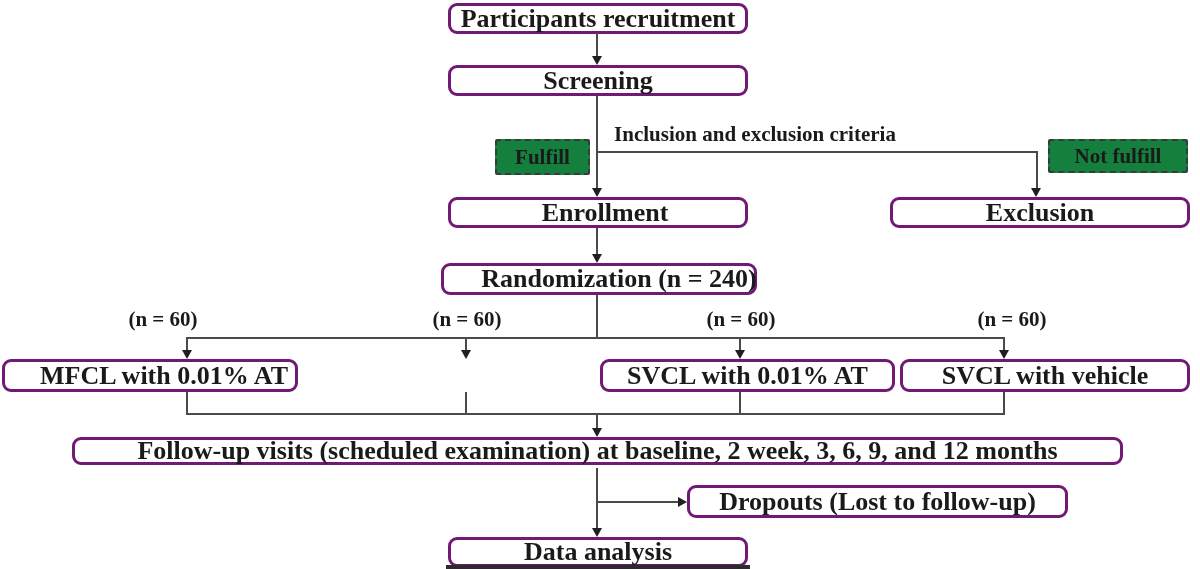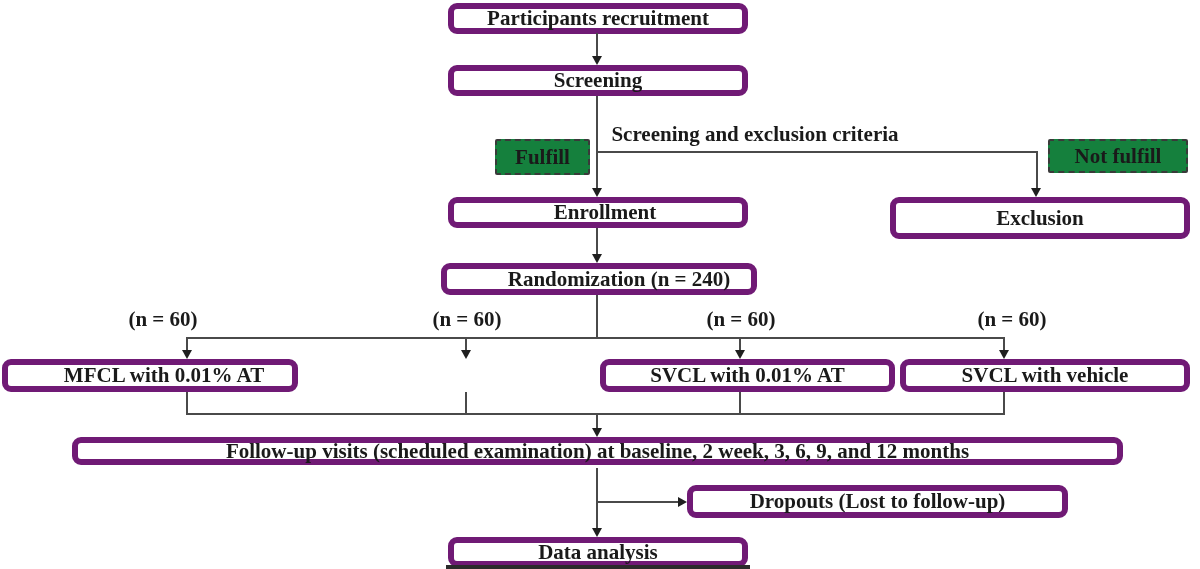--- a/index.html
+++ b/index.html
@@ -1,23 +1,23 @@
 <!DOCTYPE html>
 <html><head>
 <meta charset="utf-8">
 <style>
   html,body{margin:0;padding:0;background:#fff;}
   .canvas{
     position:relative;width:1200px;height:569px;background:#ffffff;
     font-family:"Liberation Serif","DejaVu Serif",serif;color:#1a1a1a;overflow:hidden;
   }
   .box{
-    position:absolute;border:6px solid #701a75;border-radius:9px;background:#fff;
+    position:absolute;border:3px solid #701a75;border-radius:9px;background:#fff;
     display:flex;align-items:center;justify-content:center;
-    font-size:21px;font-weight:700;white-space:nowrap;box-sizing:border-box;
+    font-size:26px;font-weight:700;white-space:nowrap;box-sizing:border-box;
   }
   .dashedbox{
     position:absolute;border:2px dashed #3a3a3a;background:#15803d;
     display:flex;align-items:center;justify-content:center;
     font-size:21px;font-weight:700;white-space:nowrap;box-sizing:border-box;border-radius:2px;
   }
   .lbl{position:absolute;font-size:21px;font-weight:700;text-align:center;white-space:nowrap;}
   .hline{position:absolute;height:2px;background:#4a4a4a;}
   .vline{position:absolute;width:2px;background:#4a4a4a;}
   .arr-down{position:absolute;width:0;height:0;
@@ -36,33 +36,33 @@
   <div class="box" style="left:448px;top:3px;width:300px;height:31px;">Participants recruitment</div>
 
   <div class="vline" style="left:596px;top:33px;height:25px;"></div>
   <div class="arr-down" style="left:592px;top:56px;"></div>
 
   <div class="box" style="left:448px;top:65px;width:300px;height:31px;">Screening</div>
 
   <div class="vline" style="left:596px;top:96px;height:94px;"></div>
   <div class="arr-down" style="left:592px;top:188px;"></div>
 
-  <div class="lbl" style="left:590px;top:122px;width:330px;">Screening and exclusion criteria</div>
+  <div class="lbl" style="left:590px;top:122px;width:330px;">Inclusion and exclusion criteria</div>
 
   <div class="hline" style="left:597px;top:151px;width:441px;"></div>
   <div class="vline" style="left:1036px;top:151px;height:39px;"></div>
   <div class="arr-down" style="left:1031px;top:188px;"></div>
 
   <div class="dashedbox" style="left:495px;top:139px;width:95px;height:36px;">Fulfill</div>
 
   <div class="dashedbox" style="left:1048px;top:139px;width:140px;height:34px;">Not fulfill</div>
 
   <div class="box" style="left:448px;top:197px;width:300px;height:31px;padding-left:14px;">Enrollment</div>
 
-  <div class="box" style="left:890px;top:197px;width:300px;height:42px;">Exclusion</div>
+  <div class="box" style="left:890px;top:197px;width:300px;height:31px;">Exclusion</div>
 
   <div class="vline" style="left:596px;top:228px;height:28px;"></div>
   <div class="arr-down" style="left:592px;top:254px;"></div>
 
   <div class="box" style="left:441px;top:263px;width:316px;height:32px;padding-left:40px;">Randomization (n = 240)</div>
 
   <div class="vline" style="left:596px;top:295px;height:44px;"></div>
   <div class="hline" style="left:186px;top:337px;width:819px;"></div>
 
   <div class="lbl" style="left:103px;top:307px;width:120px;">(n = 60)</div>

